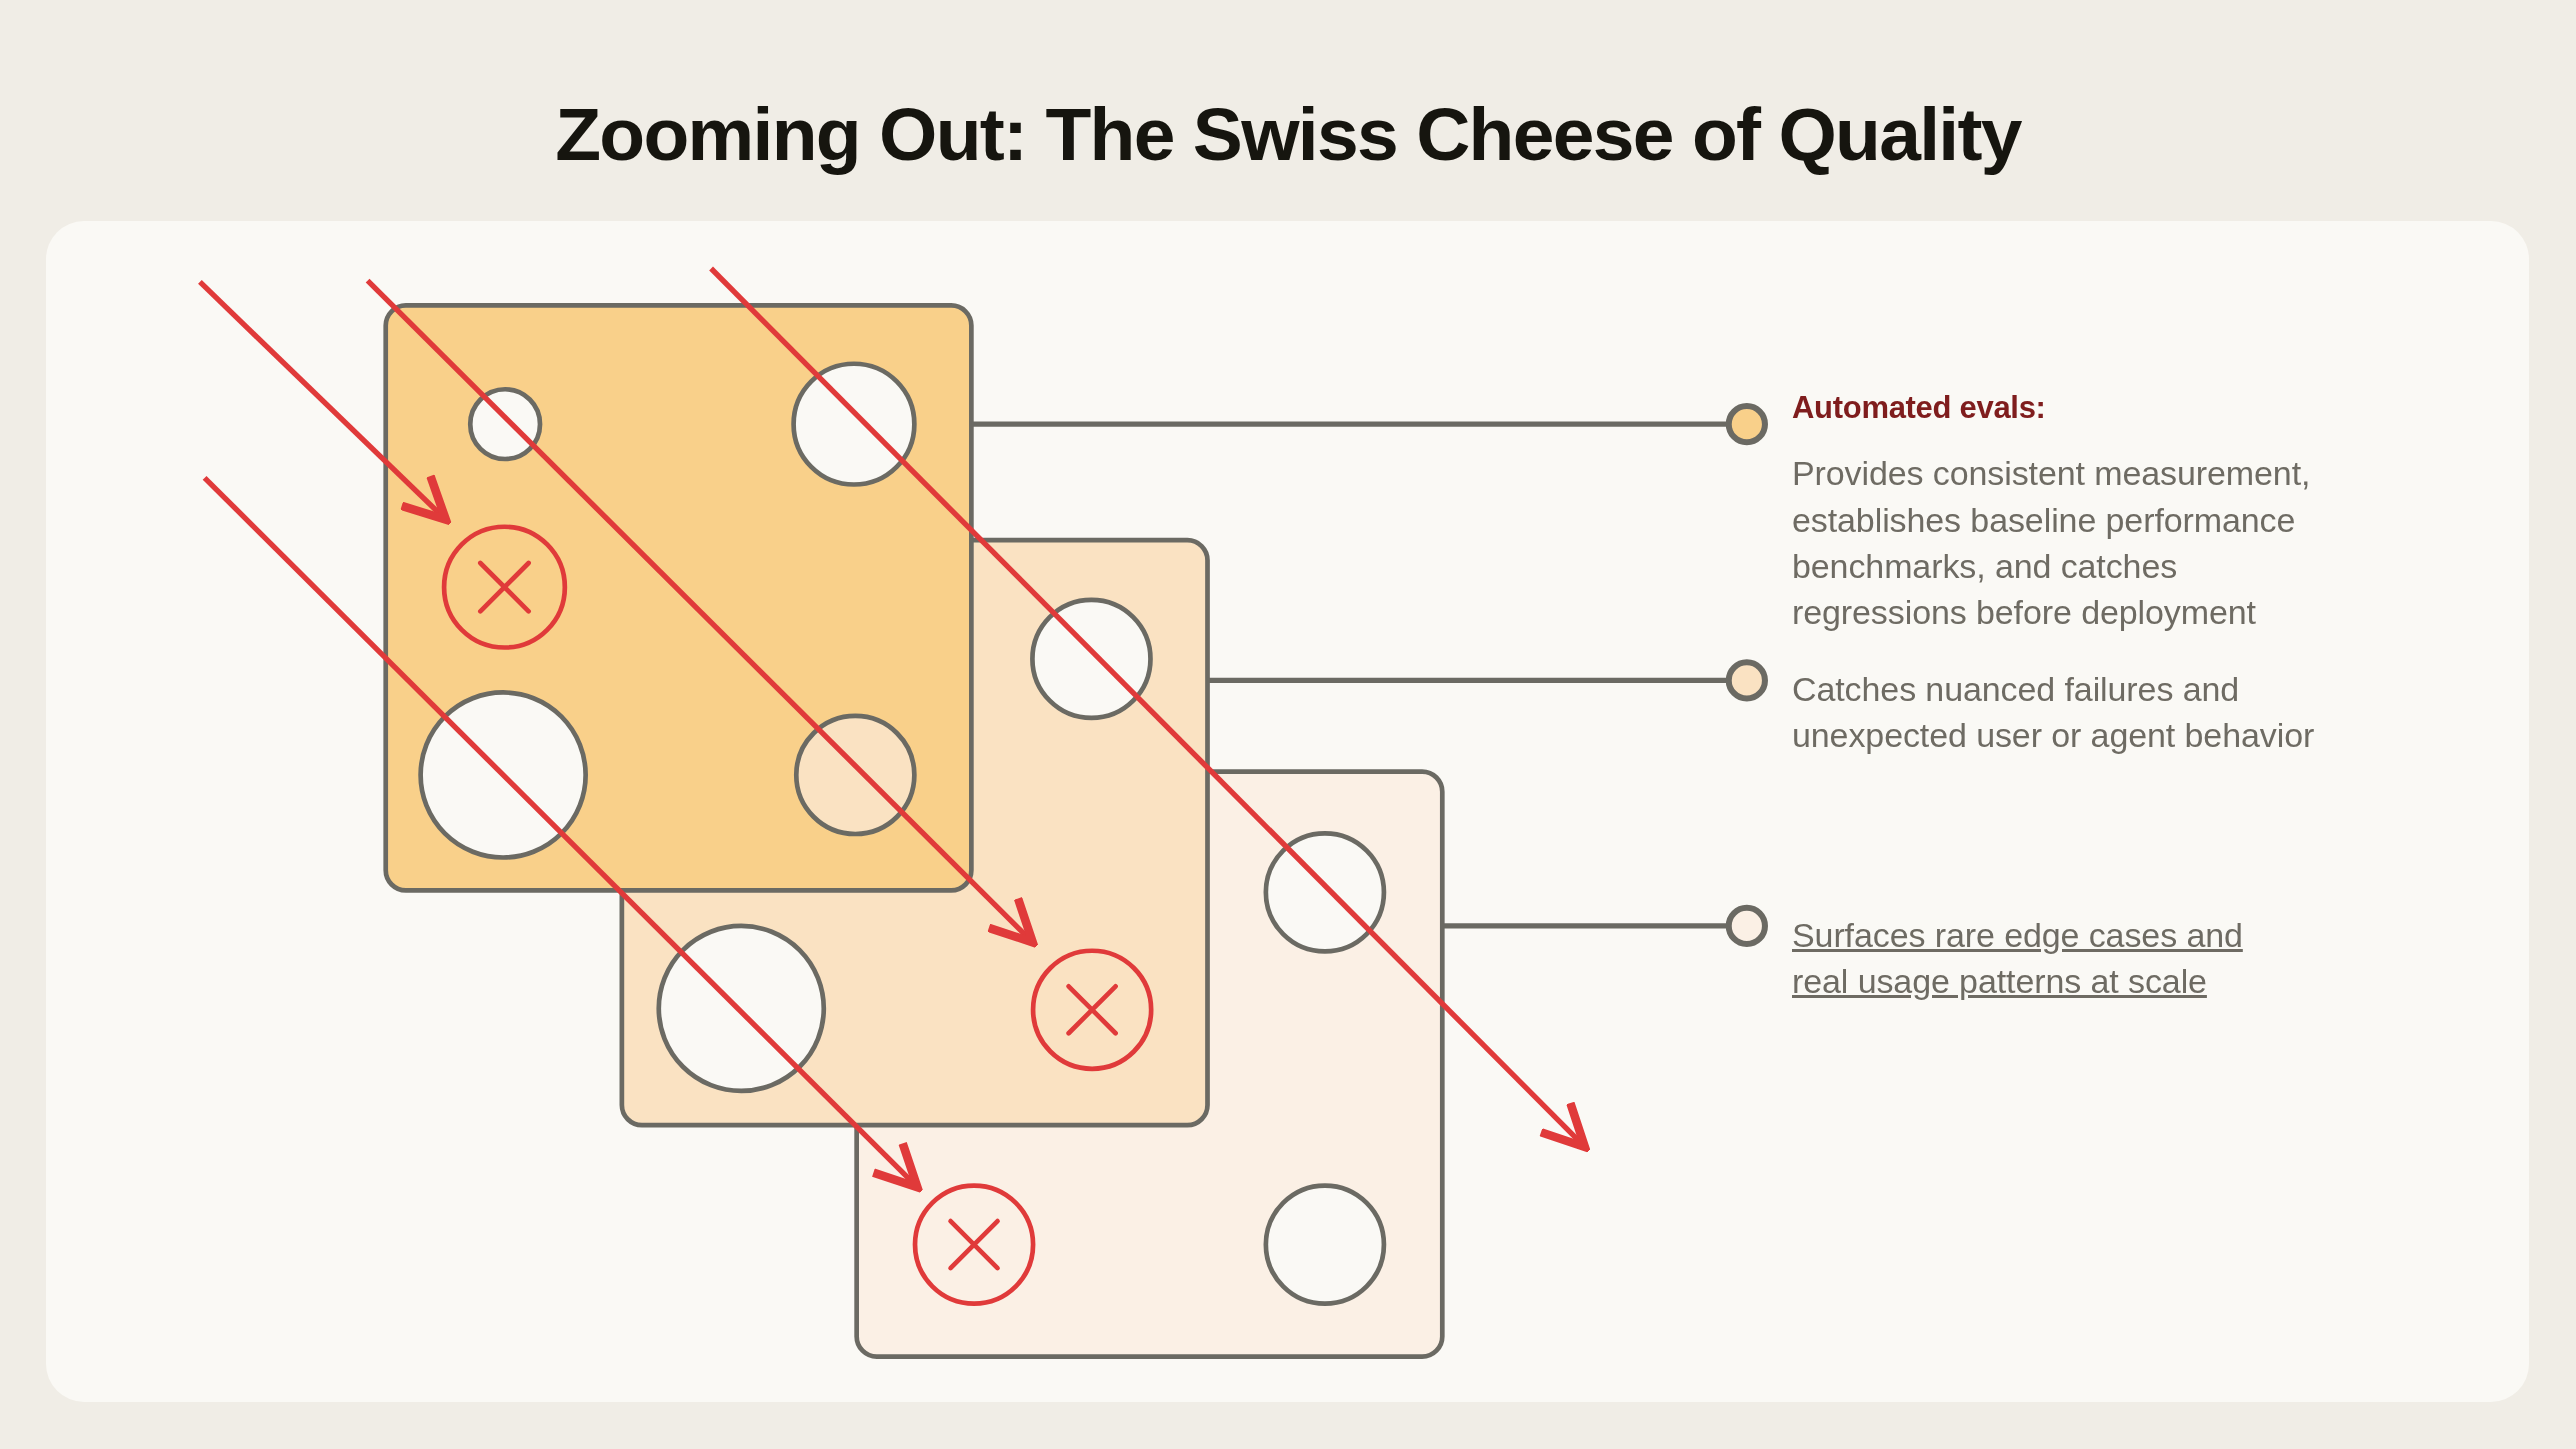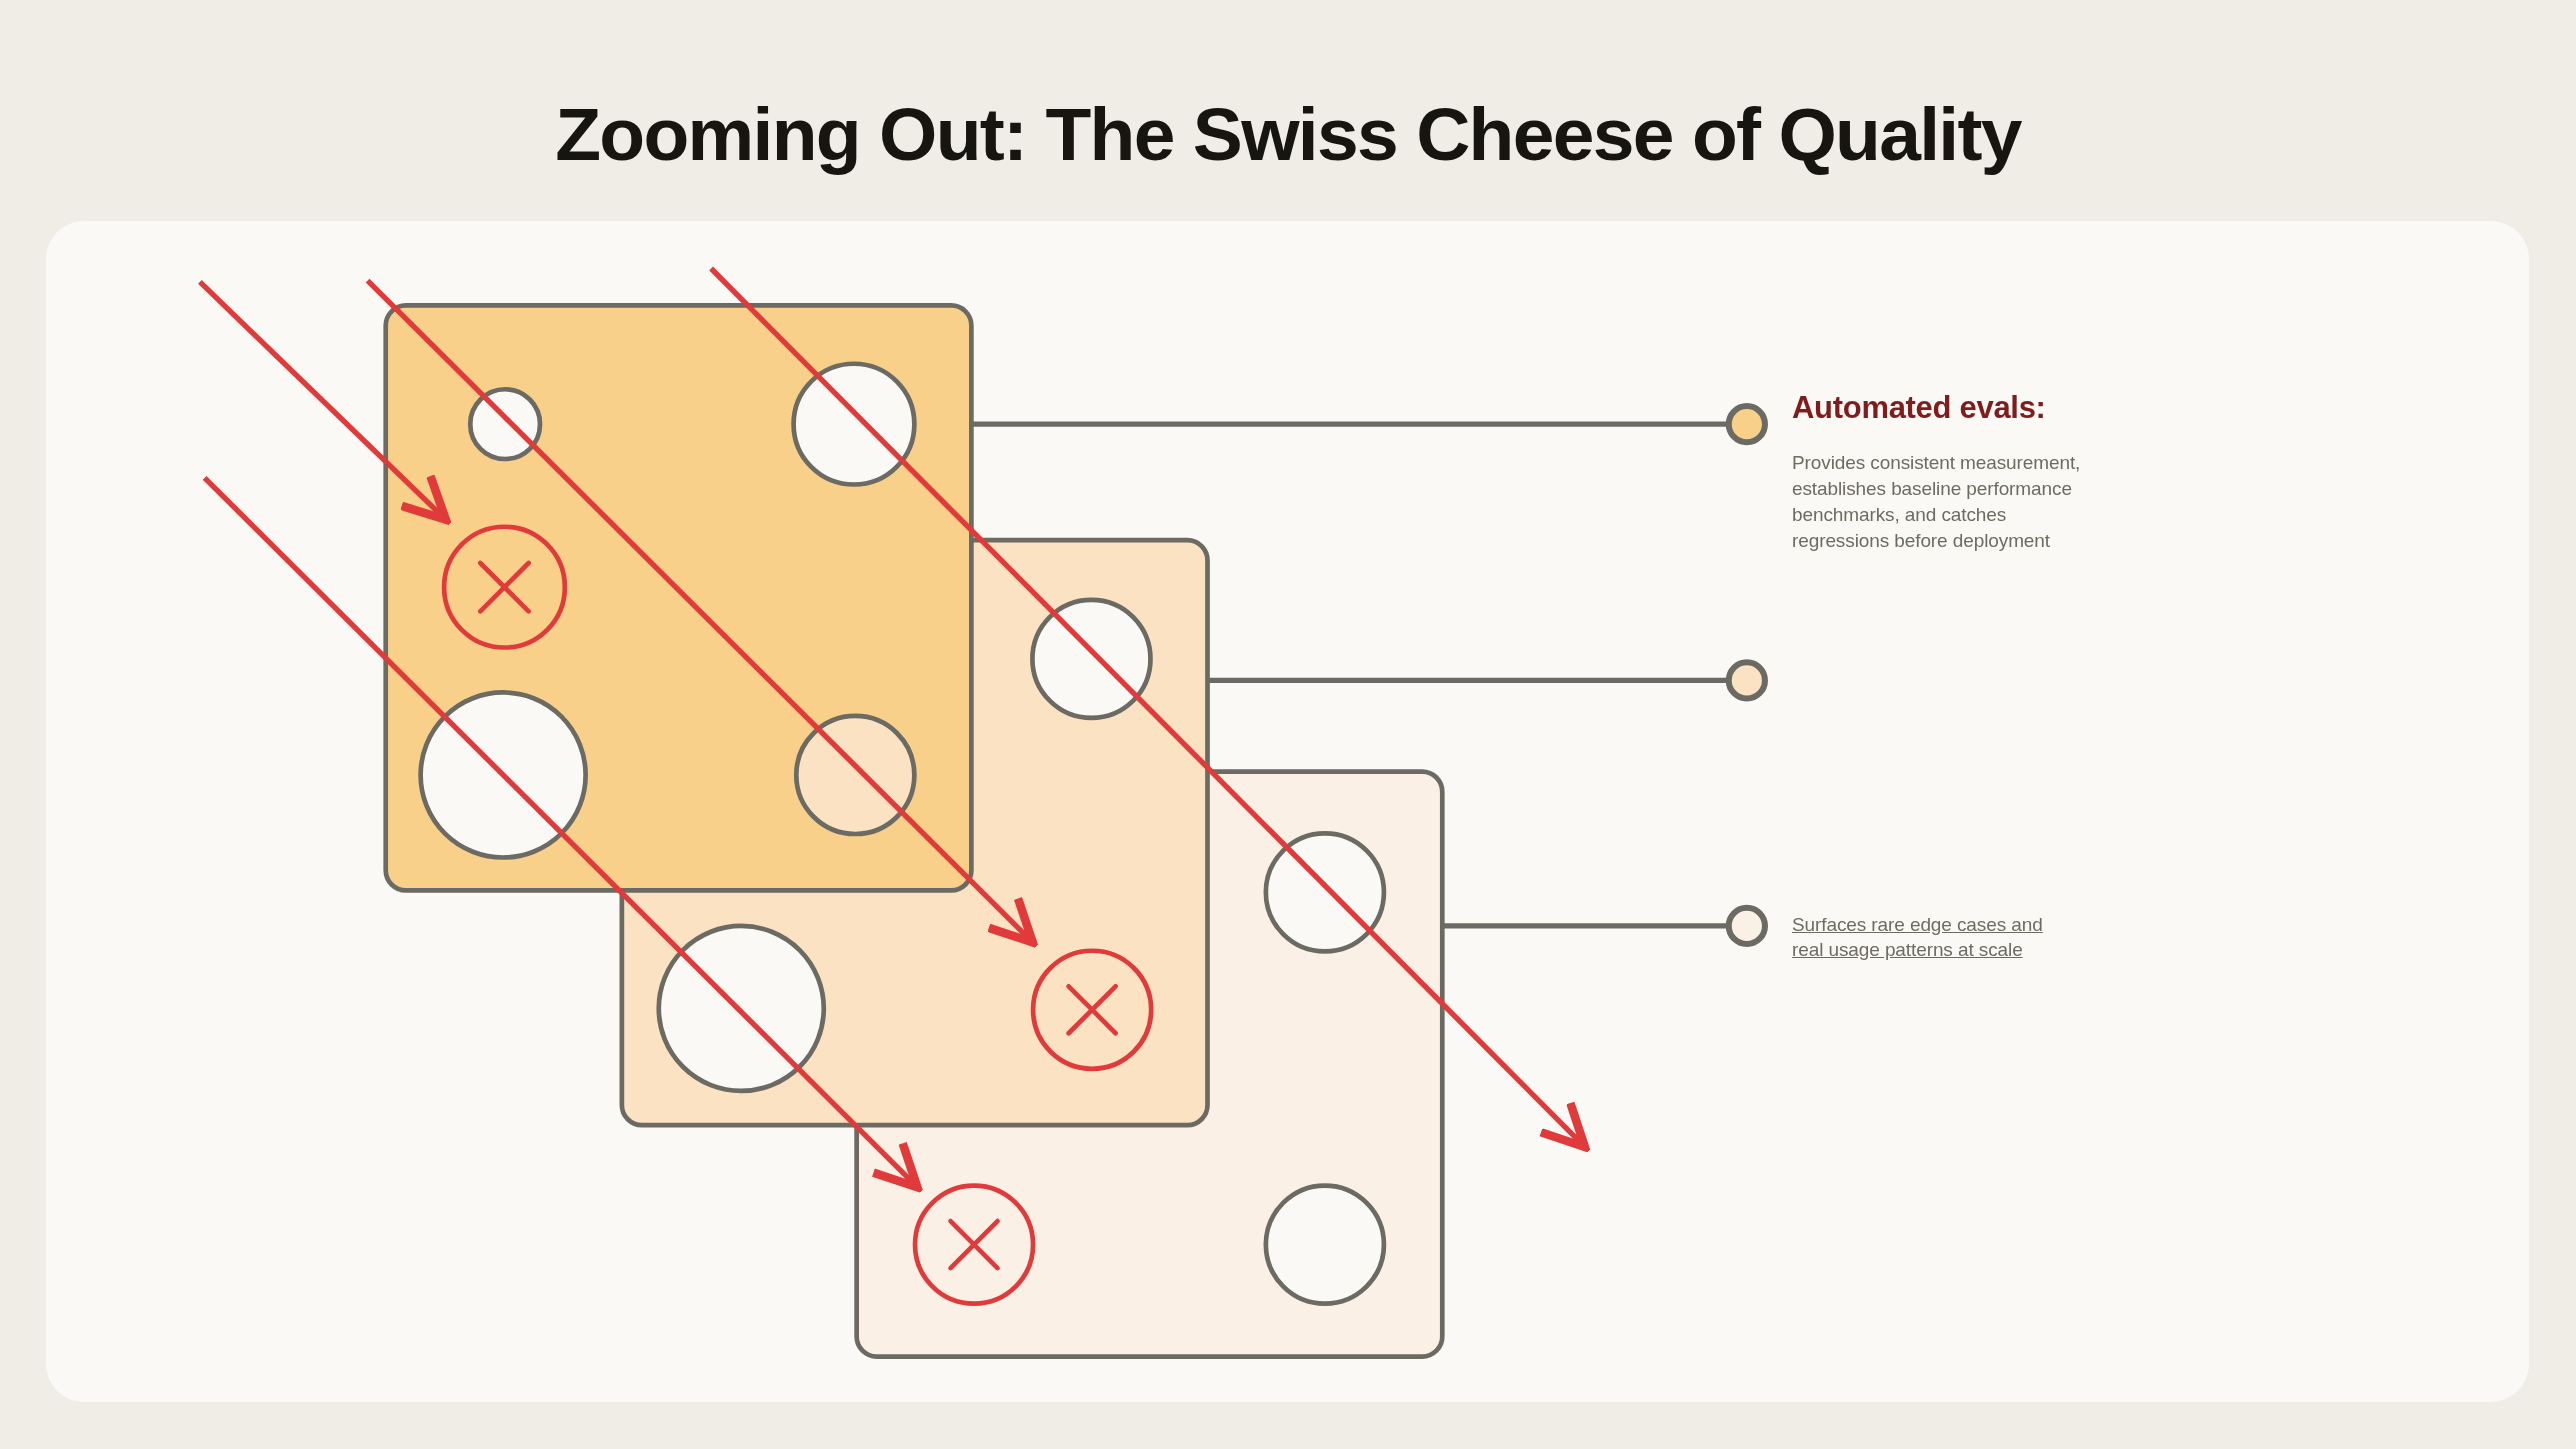--- a/index.html
+++ b/index.html
@@ -62,21 +62,21 @@
   .legend-entry { position: absolute; left: 0; width: 657px; }
   .legend-title {
     font-size: 31px;
     font-weight: 700;
     color: #7f1d1d;
     line-height: 1.32;
     letter-spacing: -0.3px;
     white-space: pre-line;
   }
   .legend-desc {
-    font-size: 19px;
+    font-size: 34px;
     font-weight: 500;
     color: #6E6B63;
     line-height: 1.36;
     letter-spacing: -0.1px;
     white-space: pre-line;
   }
   #legend-entry-1 { top: 0; }
   #legend-entry-1 .legend-desc { margin-top: 21.5px; }
   #legend-entry-2 { top: 256px; }
   #legend-entry-2 .legend-desc { margin-top: 21.5px; }
@@ -163,20 +163,22 @@
 
     <div class="legend-entry" id="legend-entry-1">
       <div class="legend-title">Automated evals:</div>
       <div class="legend-desc">Provides consistent measurement,
 establishes baseline performance
 benchmarks, and catches
 regressions before deployment</div>
     </div>
 
     <div class="legend-entry" id="legend-entry-2">
+      <div class="legend-desc">Catches nuanced failures and
+unexpected user or agent behavior</div>
     </div>
 
     <div class="legend-entry" id="legend-entry-3">
       <div class="legend-desc">Surfaces rare edge cases and
 real usage patterns at scale</div>
     </div>
 
   </div>
 
 </div>

